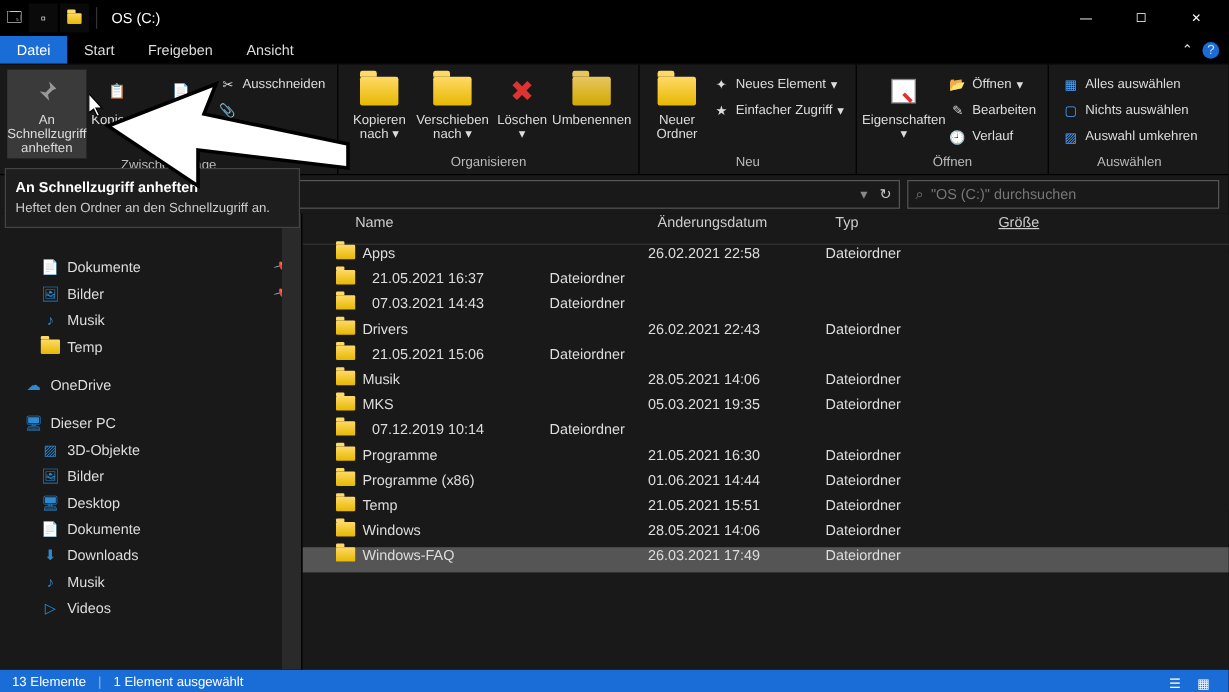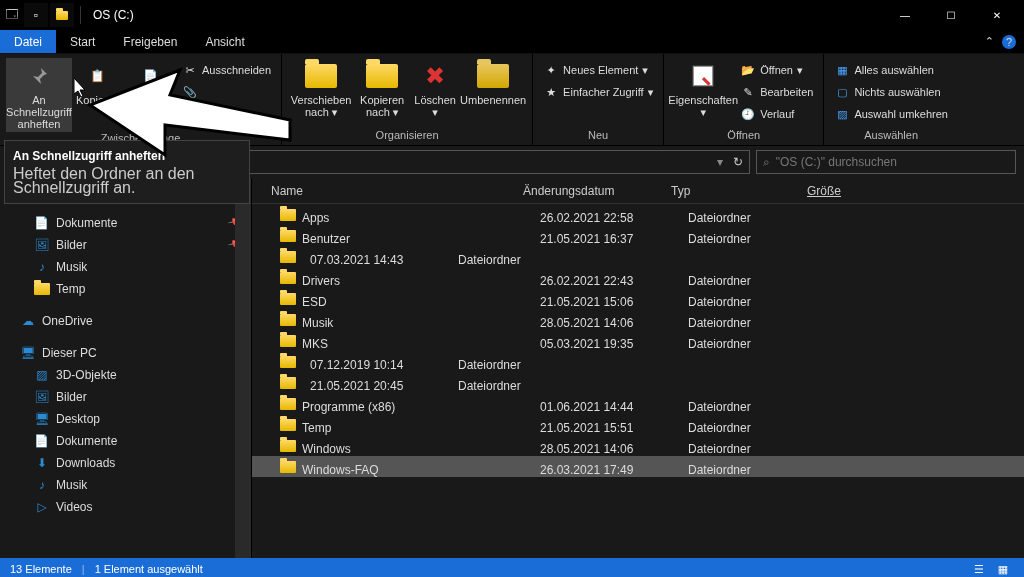--- a/index.html
+++ b/index.html
@@ -33,21 +33,21 @@
 .bigbtn.hover { background: #3a3a3a; }
 .bigbtn .bicon { width: 32px; height: 32px; display: flex; align-items: center; justify-content: center; margin-bottom: 2px; }
 .bigbtn .blabel { font-size: 11px; line-height: 12px; }
 .smallstack { display: flex; flex-direction: column; gap: 2px; padding: 2px 4px; }
 .smallbtn { display: flex; align-items: center; gap: 4px; color: #ddd; font-size: 11px; height: 20px; }
 .smallbtn .sicon { width: 16px; height: 16px; display: flex; align-items: center; justify-content: center; }
 
 
 .tooltip { position: absolute; left: 4px; top: 140px; width: 246px; background: #1e1e1e; border: 1px solid #444; padding: 8px; z-index: 10; }
 .tooltip .ttitle { font-weight: bold; font-size: 12px; margin-bottom: 4px; color: #fff; }
-.tooltip .tdesc { font-size: 16px; color: #ccc; line-height: 14px; }
+.tooltip .tdesc { font-size: 11px; color: #ccc; line-height: 14px; }
 
 
 .addressrow { height: 32px; display: flex; align-items: center; padding: 2px 8px; gap: 6px; background: #191919; }
 .navbtn { width: 26px; height: 26px; display: flex; align-items: center; justify-content: center; color: #888; font-size: 14px; }
 .addressbar { flex: 1; height: 24px; background: #191919; border: 1px solid #555; display: flex; align-items: center; padding: 0 6px; color: #ddd; }
 .addressbar .crumb { padding: 0 4px; }
 .addressbar .chev { color: #888; font-size: 9px; padding: 0 2px; }
 .addressbar .spacer2 { flex: 1; }
 .searchbox { width: 260px; height: 24px; background: #191919; border: 1px solid #555; display: flex; align-items: center; padding: 0 6px; color: #777; }
 .searchbox .sicon2 { margin-right: 6px; }
@@ -58,28 +58,28 @@
 
 .navpane { width: 252px; background: #191919; border-right: 1px solid #000; overflow: hidden; position: relative; }
 .navitem { display: flex; align-items: center; height: 22px; padding-left: 34px; color: #ddd; position: relative; }
 .navitem .nicon { width: 16px; height: 16px; margin-right: 6px; display: flex; align-items: center; justify-content: center; }
 .navitem .pin { position: absolute; right: 10px; top: 4px; color: #888; font-size: 10px; transform: rotate(30deg); }
 .navitem.root { padding-left: 20px; font-size: 12px; }
 .navscroll { position: absolute; right: 0; top: 0; width: 16px; height: 100%; background: #2a2a2a; }
 
 
 .filelist { flex: 1; background: #191919; display: flex; flex-direction: column; }
-.colhead { display: flex; height: 26px; align-items: center; border-bottom: 1px solid #333; color: #ccc; padding-left: 11px; }
+.colhead { display: flex; height: 26px; border-bottom: 1px solid #333; color: #ccc; padding-left: 36px; }
 .col { padding: 0 8px; }
 .col.name { width: 252px; }
 .col.date { width: 148px; }
 .col.type { width: 136px; }
 .col.size { width: 80px; text-decoration: underline; }
 .files { flex: 1; }
-.filerow { display: flex; align-items: flex-end; height: 21px; padding-left: 28px; color: #ddd; }
+.filerow { display: flex; align-items: flex-start; height: 21px; padding-left: 28px; color: #ddd; }
 .filerow.selected { background: #555; }
 .filerow .ficon { width: 16px; height: 16px; margin-right: 6px; }
 .filerow .fname { width: 230px; }
 .filerow .fdate { width: 148px; padding: 0 8px; }
 .filerow .ftype { width: 136px; padding: 0 8px; }
 
 
 .statusbar { height: 22px; background: #1a6dd6; display: flex; align-items: center; padding: 0 10px; color: #fff; font-size: 11px; }
 .statusbar .sdiv { margin: 0 10px; color: rgba(255,255,255,0.5); }
 .statusbar .sspace { flex: 1; }
@@ -162,48 +162,54 @@
         <div class="smallbtn">
             <span class="sicon">↗</span>
           </div>
       </div>
     </div>
     <div class="glabel">Zwischenablage</div>
   </div>
 
   <div class="group">
     <div class="row">
+      <div class="bigbtn" style="width:56px">
+        <div class="bicon">
+            <div class="fldL"></div>
+          </div>
+        <div class="blabel"><span>Kopieren nach</span> ▾</div>
+      </div>
       <div class="bigbtn">
         <div class="bicon">
             <div class="fldL"></div>
           </div>
         <div class="blabel"><span>Verschieben nach</span> ▾</div>
       </div>
-      <div class="bigbtn" style="width:56px">
-        <div class="bicon">
-            <div class="fldL"></div>
-          </div>
-        <div class="blabel"><span>Kopieren nach</span> ▾</div>
-      </div>
       <div class="bigbtn" style="width:50px">
         <div class="bicon" style="color:#d33;font-size:24px">✖</div>
         <div class="blabel"><span>Löschen</span> ▾</div>
       </div>
       <div class="bigbtn">
         <div class="bicon">
             <div class="fldL" style="opacity:.9"></div>
           </div>
         <div class="blabel">Umbenennen</div>
       </div>
     </div>
     <div class="glabel">Organisieren</div>
   </div>
 
   <div class="group">
     <div class="row">
+      <div class="bigbtn" style="width:50px">
+        <div class="bicon">
+            <div class="fldL"></div>
+          </div>
+        <div class="blabel">Neuer Ordner</div>
+      </div>
       <div class="smallstack">
         <div class="smallbtn"><span class="sicon">✦</span><span>Neues Element</span> ▾</div>
         <div class="smallbtn"><span class="sicon">★</span><span>Einfacher Zugriff</span> ▾</div>
       </div>
     </div>
     <div class="glabel">Neu</div>
   </div>
 
   <div class="group">
     <div class="row">
@@ -379,21 +385,20 @@
             <div class="fld"></div>
           </div>
           <div class="fname">Apps</div>
           <div class="fdate">26.02.2021 22:58</div>
           <div class="ftype">Dateiordner</div>
         </div>
         <div class="filerow">
           <div class="ficon">
             <div class="fld"></div>
           </div>
-          <div class="fname">Benutzer</div>
           <div class="fdate">21.05.2021 16:37</div>
           <div class="ftype">Dateiordner</div>
         </div>
         <div class="filerow">
           <div class="ficon">
             <div class="fld"></div>
           </div>
           <div class="fdate">07.03.2021 14:43</div>
           <div class="ftype">Dateiordner</div>
         </div>
@@ -402,21 +407,20 @@
             <div class="fld"></div>
           </div>
           <div class="fname">Drivers</div>
           <div class="fdate">26.02.2021 22:43</div>
           <div class="ftype">Dateiordner</div>
         </div>
         <div class="filerow">
           <div class="ficon">
             <div class="fld"></div>
           </div>
-          <div class="fname">ESD</div>
           <div class="fdate">21.05.2021 15:06</div>
           <div class="ftype">Dateiordner</div>
         </div>
         <div class="filerow">
           <div class="ficon">
             <div class="fld"></div>
           </div>
           <div class="fname">Musik</div>
           <div class="fdate">28.05.2021 14:06</div>
           <div class="ftype">Dateiordner</div>
@@ -433,21 +437,22 @@
           <div class="ficon">
             <div class="fld"></div>
           </div>
           <div class="fdate">07.12.2019 10:14</div>
           <div class="ftype">Dateiordner</div>
         </div>
         <div class="filerow">
           <div class="ficon">
             <div class="fld"></div>
           </div>
-          <div class="fdate">21.05.2021 20:45</div>
+          <div class="fname">Programme</div>
+          <div class="fdate">21.05.2021 16:30</div>
           <div class="ftype">Dateiordner</div>
         </div>
         <div class="filerow">
           <div class="ficon">
             <div class="fld"></div>
           </div>
           <div class="fname">Programme (x86)</div>
           <div class="fdate">01.06.2021 14:44</div>
           <div class="ftype">Dateiordner</div>
         </div>

